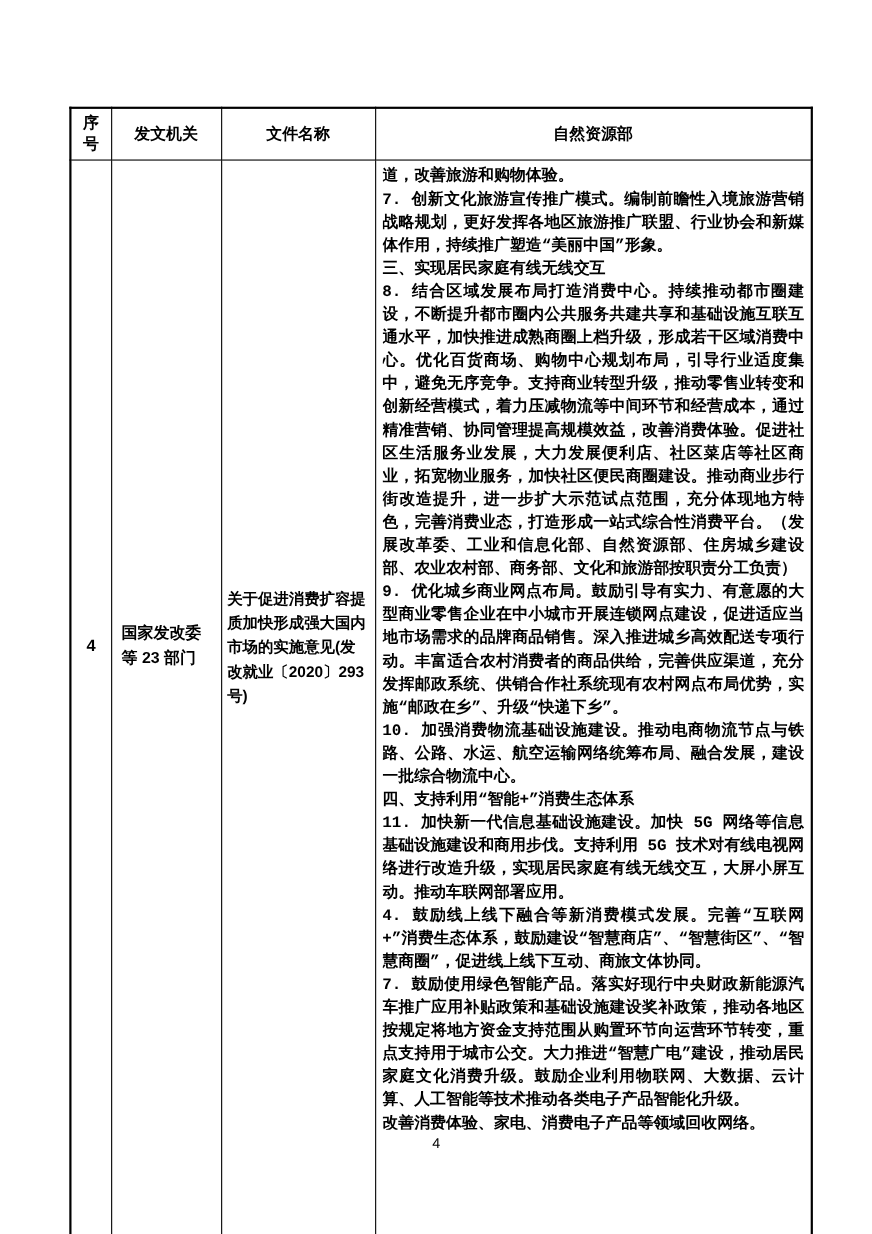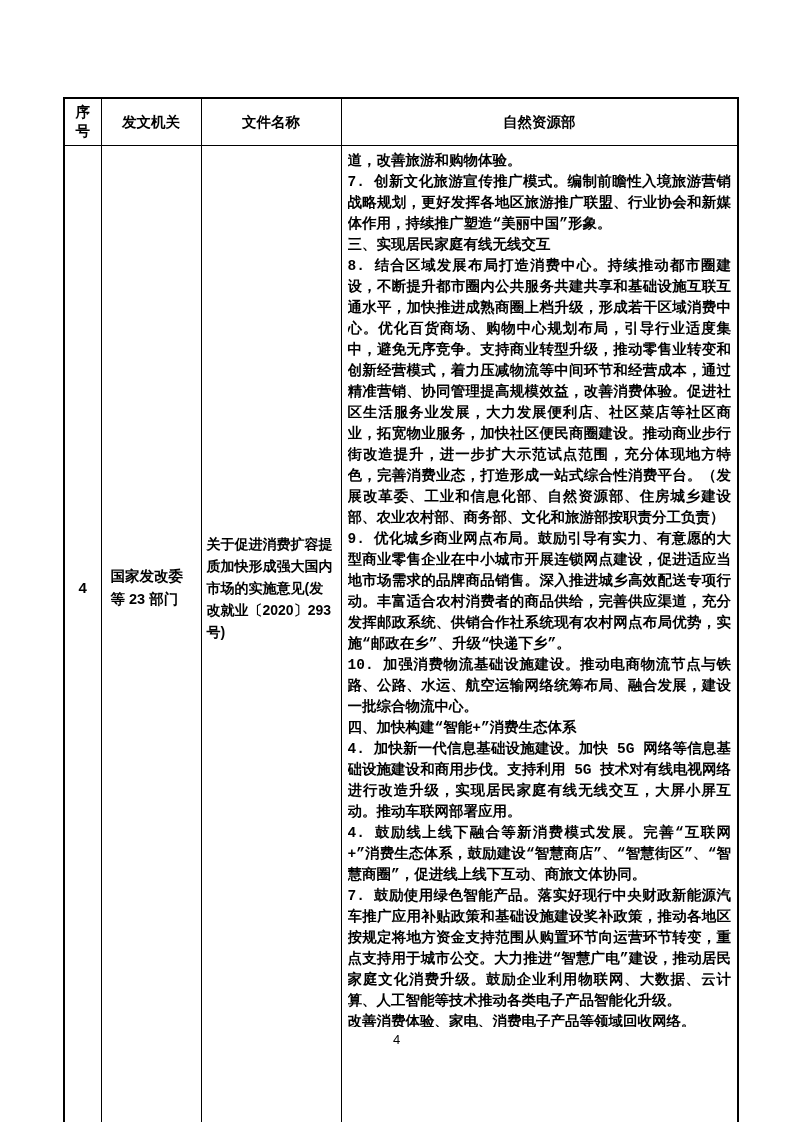--- a/index.html
+++ b/index.html
@@ -110,22 +110,22 @@
       <td class="agency-cell">国家发改委等 23 部门</td>
       <td class="docname-cell">关于促进消费扩容提质加快形成强大国内市场的实施意见(发改就业〔2020〕293 号)</td>
       <td class="content-cell">
         <div class="content-inner">
             <p>道，改善旅游和购物体验。</p>
             <p>7. 创新文化旅游宣传推广模式。编制前瞻性入境旅游营销战略规划，更好发挥各地区旅游推广联盟、行业协会和新媒体作用，持续推广塑造“美丽中国”形象。</p>
             <p>三、实现居民家庭有线无线交互</p>
             <p>8. 结合区域发展布局打造消费中心。持续推动都市圈建设，不断提升都市圈内公共服务共建共享和基础设施互联互通水平，加快推进成熟商圈上档升级，形成若干区域消费中心。优化百货商场、购物中心规划布局，引导行业适度集中，避免无序竞争。支持商业转型升级，推动零售业转变和创新经营模式，着力压减物流等中间环节和经营成本，通过精准营销、协同管理提高规模效益，改善消费体验。促进社区生活服务业发展，大力发展便利店、社区菜店等社区商业，拓宽物业服务，加快社区便民商圈建设。推动商业步行街改造提升，进一步扩大示范试点范围，充分体现地方特色，完善消费业态，打造形成一站式综合性消费平台。（发展改革委、工业和信息化部、自然资源部、住房城乡建设部、农业农村部、商务部、文化和旅游部按职责分工负责）</p>
             <p>9. 优化城乡商业网点布局。鼓励引导有实力、有意愿的大型商业零售企业在中小城市开展连锁网点建设，促进适应当地市场需求的品牌商品销售。深入推进城乡高效配送专项行动。丰富适合农村消费者的商品供给，完善供应渠道，充分发挥邮政系统、供销合作社系统现有农村网点布局优势，实施“邮政在乡”、升级“快递下乡”。</p>
             <p>10. 加强消费物流基础设施建设。推动电商物流节点与铁路、公路、水运、航空运输网络统筹布局、融合发展，建设一批综合物流中心。</p>
-            <p>四、加快构建“智能+”消费生态体系</p>
-            <p>4. 加快新一代信息基础设施建设。加快 5G 网络等信息基础设施建设和商用步伐。支持利用 5G 技术对有线电视网络进行改造升级，实现居民家庭有线无线交互，大屏小屏互动。推动车联网部署应用。</p>
+            <p>四、支持利用“智能+”消费生态体系</p>
+            <p>11. 加快新一代信息基础设施建设。加快 5G 网络等信息基础设施建设和商用步伐。支持利用 5G 技术对有线电视网络进行改造升级，实现居民家庭有线无线交互，大屏小屏互动。推动车联网部署应用。</p>
             <p>4. 鼓励线上线下融合等新消费模式发展。完善“互联网+”消费生态体系，鼓励建设“智慧商店”、“智慧街区”、“智慧商圈”，促进线上线下互动、商旅文体协同。</p>
             <p>7. 鼓励使用绿色智能产品。落实好现行中央财政新能源汽车推广应用补贴政策和基础设施建设奖补政策，推动各地区按规定将地方资金支持范围从购置环节向运营环节转变，重点支持用于城市公交。大力推进“智慧广电”建设，推动居民家庭文化消费升级。鼓励企业利用物联网、大数据、云计算、人工智能等技术推动各类电子产品智能化升级。</p>
             <p>改善消费体验、家电、消费电子产品等领域回收网络。</p>
           </div>
       </td>
     </tr>
   </tbody>
 </table>
 
 <div class="page-number">4</div>

